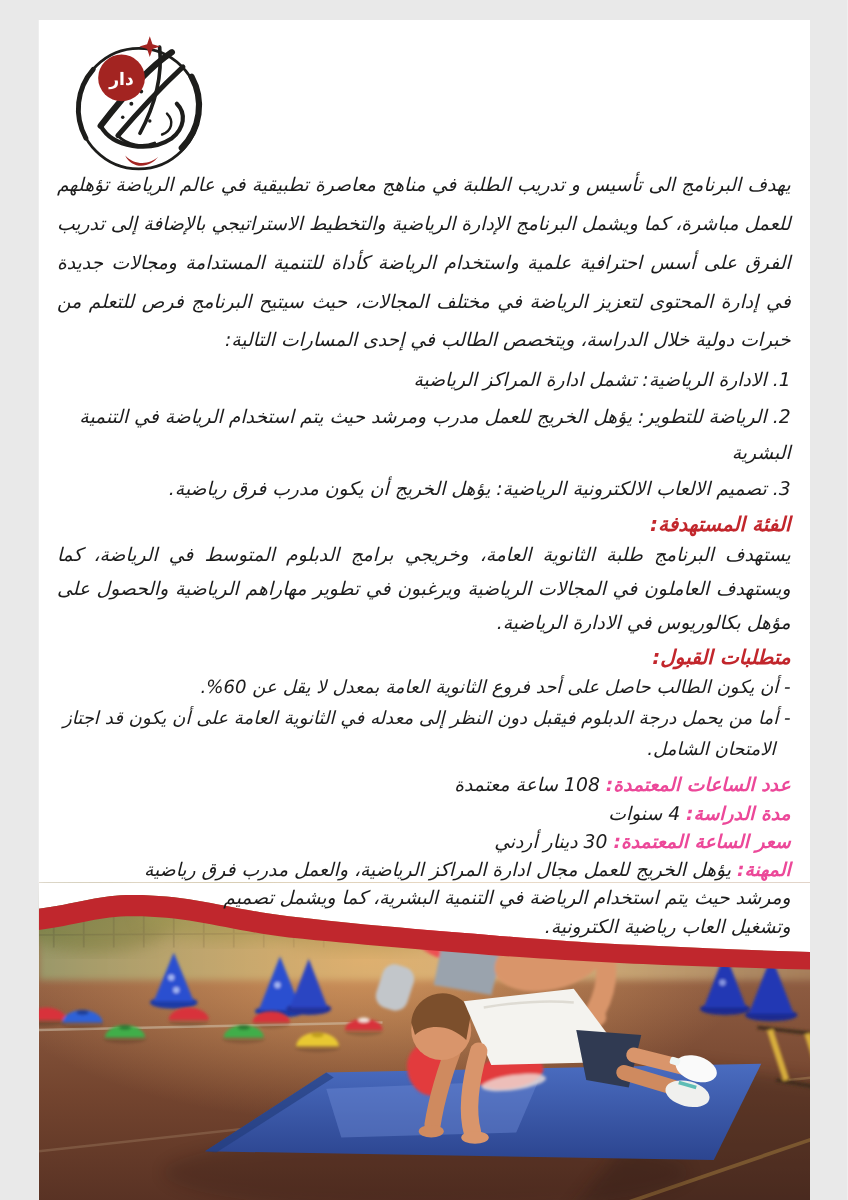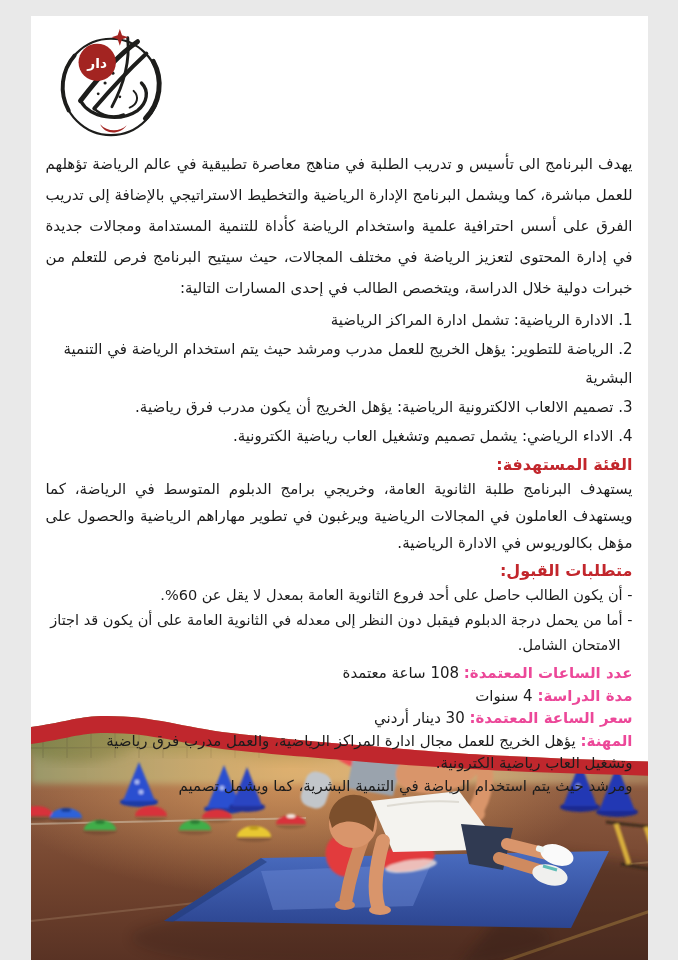--- a/index.html
+++ b/index.html
@@ -9,21 +9,21 @@
     font-family:"DejaVu Sans","Liberation Sans",sans-serif;
     color:#1c1c1c;
   }
   
   .logo{position:absolute;left:20px;top:8px;width:118px;height:118px;}
   .page-title{
     position:absolute;right:16px;top:46px;
     font-size:26px;font-weight:bold;color:#9b2723;line-height:1.3;
   }
   
-  .text-col{position:absolute;top:133px;right:15px;left:15px;z-index:3;}
+  .text-col{position:absolute;top:117px;right:15px;left:15px;z-index:3;font-style:italic;}
   .intro-par{margin:0;font-size:15px;line-height:31px;text-align:justify;text-align-last:right;}
   .tracks{margin-top:2px;}
   .track-item{font-size:15px;line-height:29px;}
   .sec-head{margin-top:2px;font-size:16px;font-weight:bold;color:#c2262c;line-height:23px;}
   .sec-par{margin:0;font-size:15px;line-height:27px;text-align:justify;text-align-last:right;}
   .bullets{margin-top:1px;}
   .bullet-item{font-size:14.5px;line-height:25px;padding-right:12px;text-indent:-12px;}
   .details{margin-top:4px;}
   .detail-line{font-size:15px;line-height:22.5px;}
   .detail-label{font-weight:bold;color:#ec4899;}
@@ -66,21 +66,20 @@
 
 
   <div class="text-col">
 
     <p class="intro-par">يهدف البرنامج الى تأسيس و تدريب الطلبة في مناهج معاصرة تطبيقية في عالم الرياضة تؤهلهم للعمل مباشرة، كما ويشمل البرنامج الإدارة الرياضية والتخطيط الاستراتيجي بالإضافة إلى تدريب الفرق على أسس احترافية علمية واستخدام الرياضة كأداة للتنمية المستدامة ومجالات جديدة في إدارة المحتوى لتعزيز الرياضة في مختلف المجالات، حيث سيتيح البرنامج فرص للتعلم من خبرات دولية خلال الدراسة، ويتخصص الطالب في إحدى المسارات التالية:</p>
 
     <div class="tracks">
       <div class="track-item">1. الادارة الرياضية: تشمل ادارة المراكز الرياضية</div>
       <div class="track-item">2. الرياضة للتطوير: يؤهل الخريج للعمل مدرب ومرشد حيث يتم استخدام الرياضة في التنمية البشرية</div>
       <div class="track-item">3. تصميم الالعاب الالكترونية الرياضية: يؤهل الخريج أن يكون مدرب فرق رياضية.</div>
-      <div class="track-item">4. الاداء الرياضي: يشمل تصميم  وتشغيل العاب رياضية الكترونية.</div>
     </div>
 
     <div class="sec-head">الفئة المستهدفة:</div>
     <p class="sec-par">يستهدف البرنامج طلبة الثانوية العامة، وخريجي برامج الدبلوم المتوسط في الرياضة، كما ويستهدف العاملون في المجالات الرياضية ويرغبون في تطوير مهاراهم الرياضية والحصول على مؤهل بكالوريوس في الادارة الرياضية.</p>
 
     <div class="sec-head">متطلبات القبول:</div>
     <div class="bullets">
       <div class="bullet-item">- أن يكون الطالب حاصل على أحد فروع الثانوية العامة بمعدل لا يقل عن 60%.</div>
       <div class="bullet-item">- أما من يحمل درجة الدبلوم فيقبل دون النظر إلى معدله في الثانوية العامة  على أن يكون قد اجتاز الامتحان الشامل.</div>
     </div>
@@ -95,22 +94,22 @@
         <span>4 سنوات</span>
       </div>
       <div class="detail-line">
         <span class="detail-label">سعر الساعة المعتمدة:</span>
         <span>30 دينار أردني</span>
       </div>
       <div class="career-line">
         <span class="detail-label">المهنة:</span>
         <span>يؤهل الخريج للعمل مجال ادارة المراكز الرياضية، والعمل مدرب فرق رياضية</span>
       </div>
+      <div class="career-line">ومرشد حيث يتم استخدام الرياضة في التنمية البشرية، كما ويشمل تصميم</div>
       <div class="career-line">وتشغيل العاب رياضية الكترونية.</div>
-      <div class="career-line">ومرشد حيث يتم استخدام الرياضة في التنمية البشرية، كما ويشمل تصميم</div>
     </div>
   </div>
 
   <div class="photo">
     <svg width="678" height="270" viewBox="0 0 678 270">
       <defs>
         <linearGradient id="courtGrad" x1="0" y1="0" x2="0" y2="1">
           <stop offset="0" stop-color="#a97c58"></stop>
           <stop offset="0.28" stop-color="#8f5d42"></stop>
           <stop offset="0.62" stop-color="#74452f"></stop>

